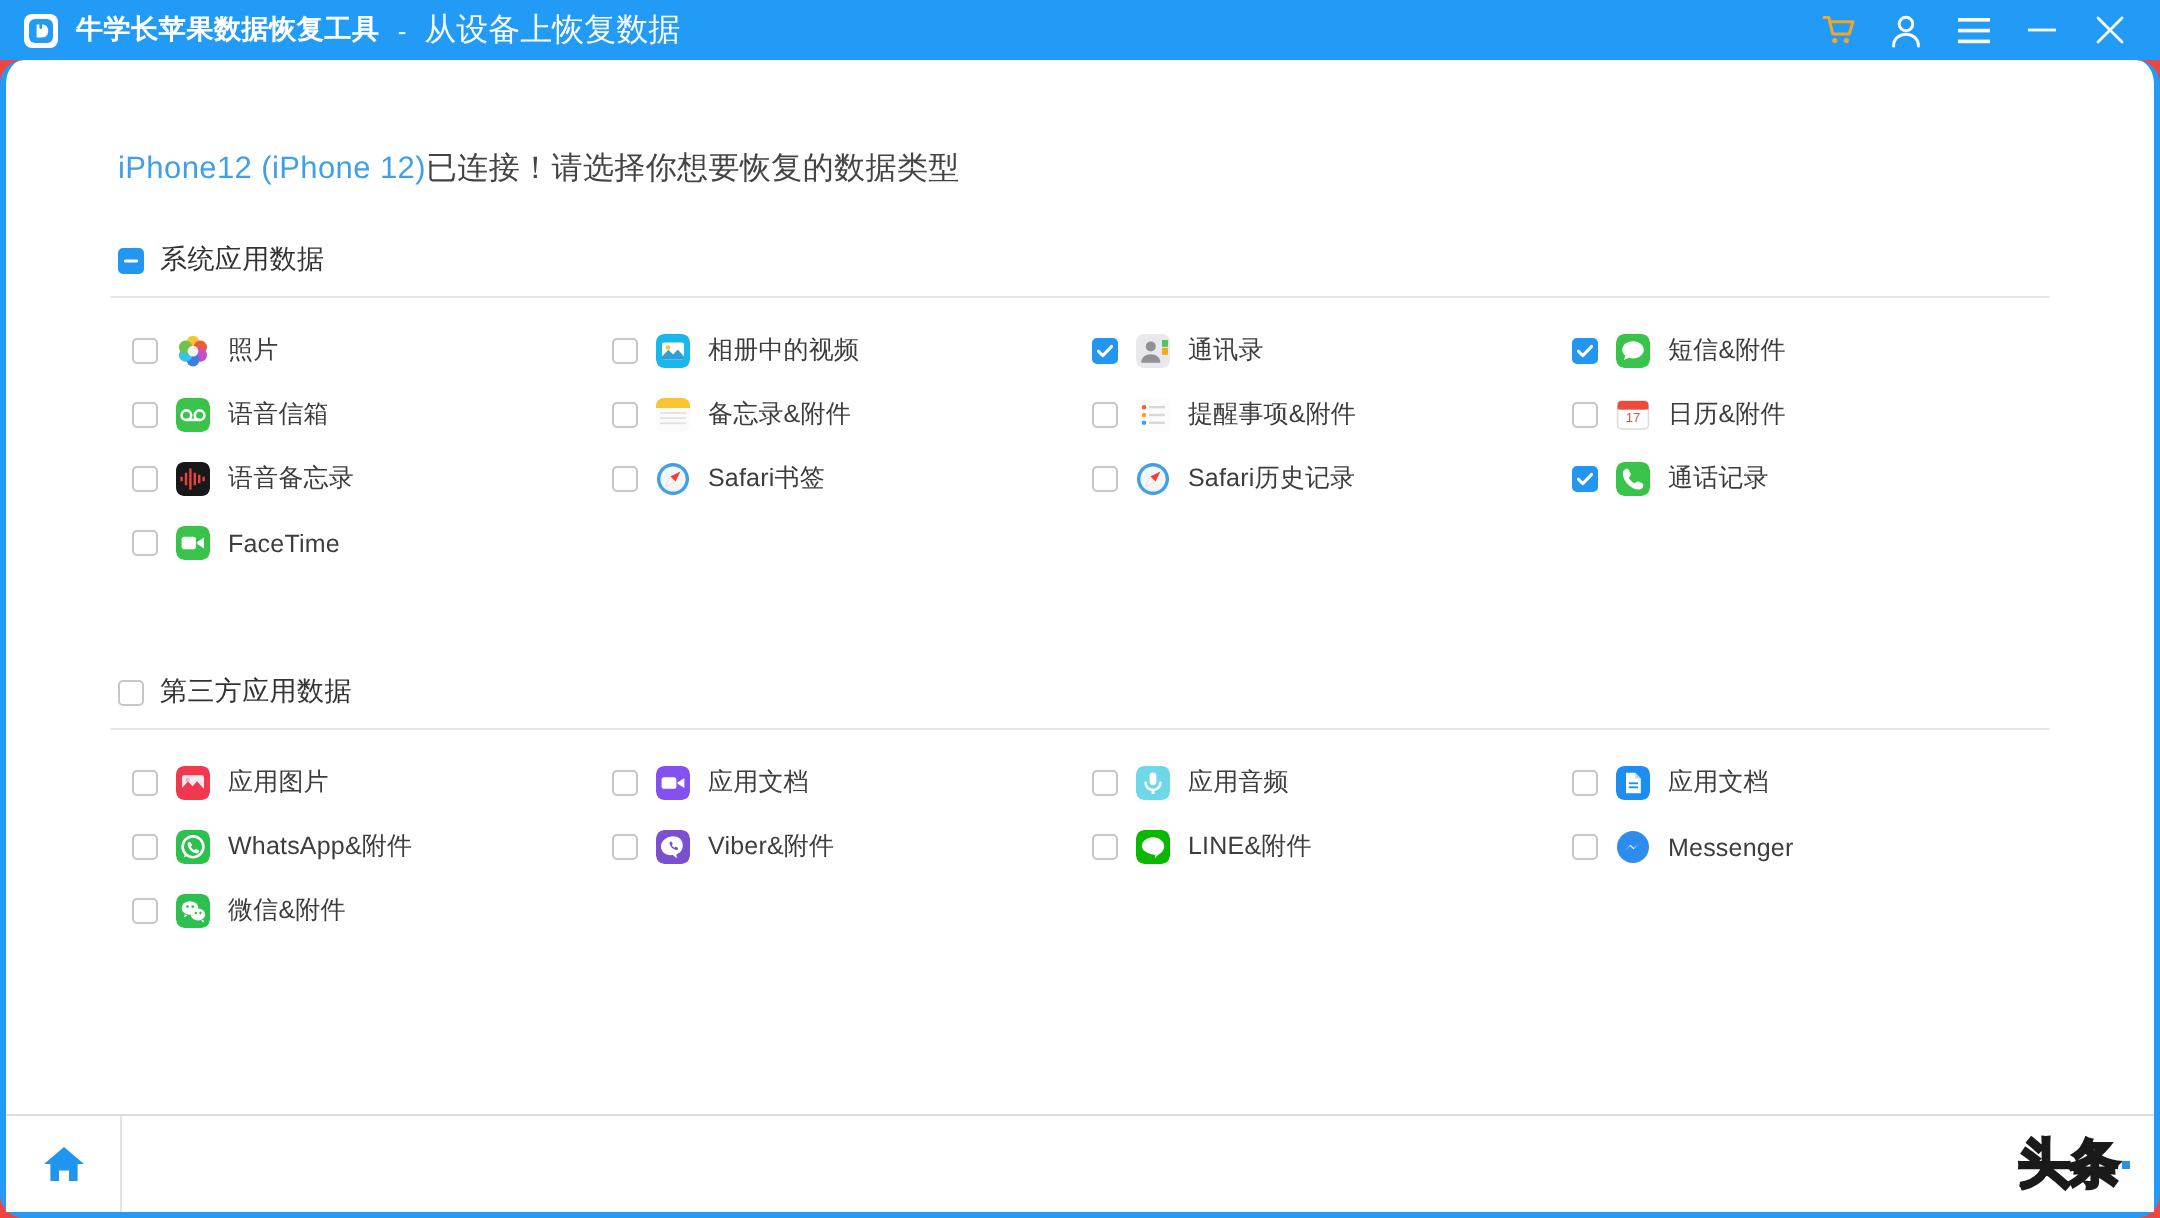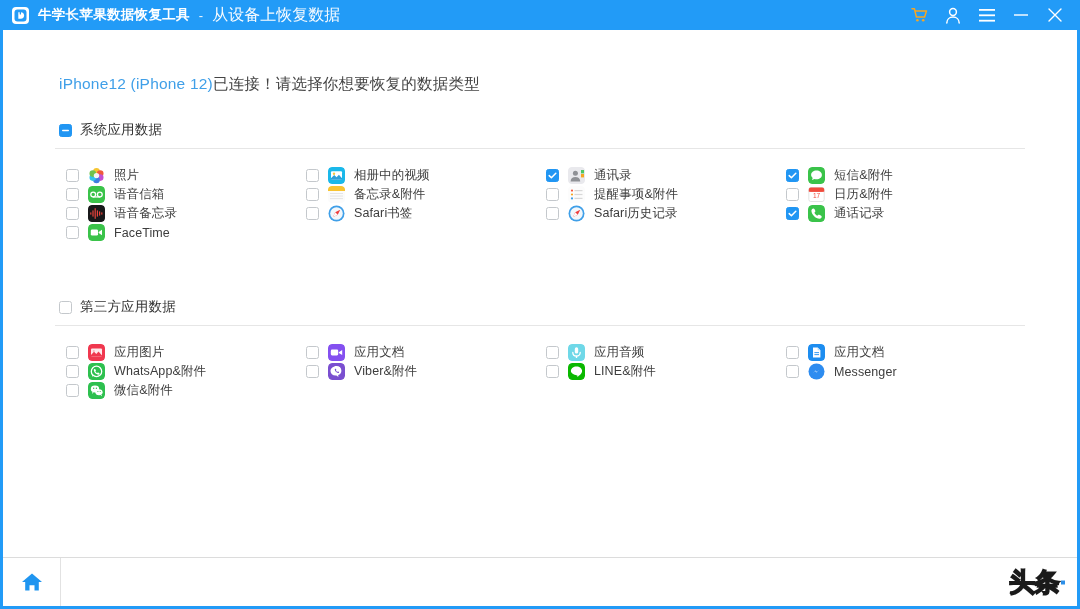--- a/index.html
+++ b/index.html
@@ -63,20 +63,21 @@
 
   
   .frame {
     flex: 1 1 auto;
     border-left: 3px solid #229bf7;
     border-right: 3px solid #229bf7;
     border-bottom: 3px solid #229bf7;
     display: flex; flex-direction: column;
     background: #ffffff;
     min-height: 0;
+    border-radius: 12px;
   }
   .body-area {
     flex: 1 1 auto;
     padding: 0 52px;
     position: relative;
     min-height: 0;
     overflow: hidden;
   }
 
   .device-line {
@@ -118,20 +119,21 @@
     background: #2196f3;
     border-color: #2196f3;
   }
   .cb svg { display: block; }
 
   
   .grid {
     margin-top: 17px;
     display: grid;
     grid-template-columns: 240px 240px 240px 240px;
+    row-gap: 13px;
     padding-left: 11px;
   }
   .item {
     display: flex; align-items: center;
     gap: 9px;
     height: 19px;
     cursor: pointer;
   }
   .item-icon {
     width: 17px; height: 17px;

